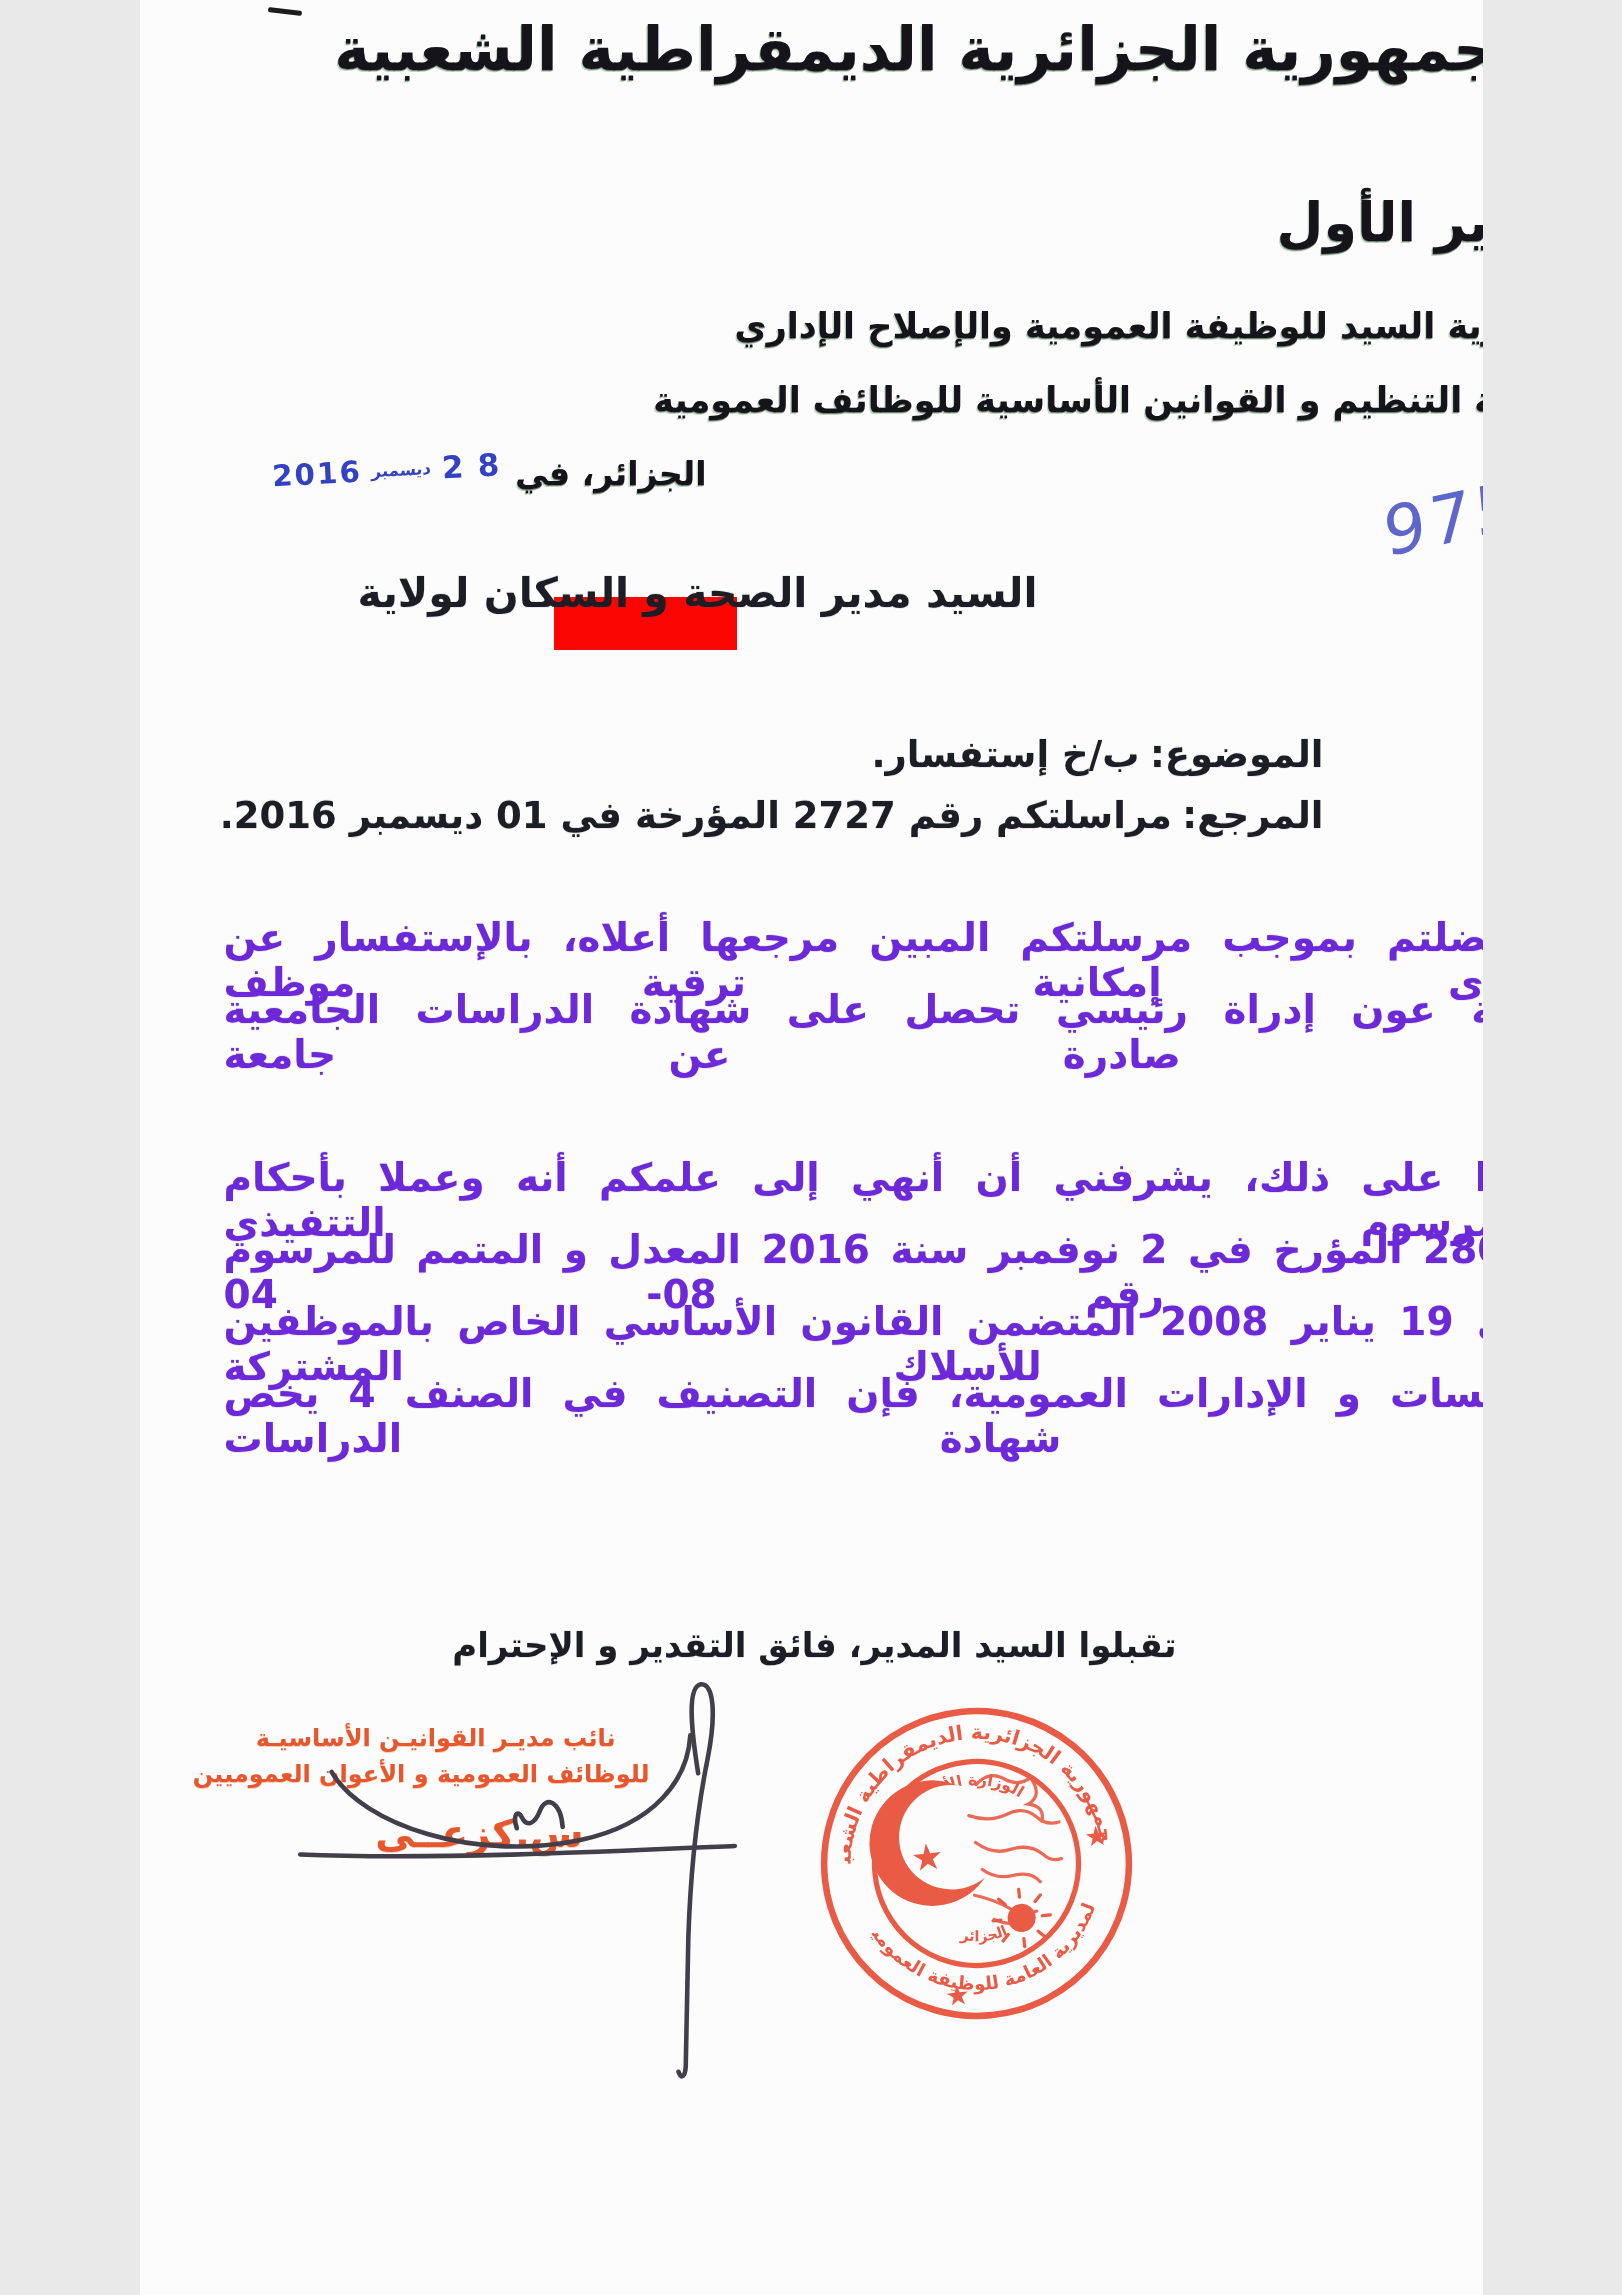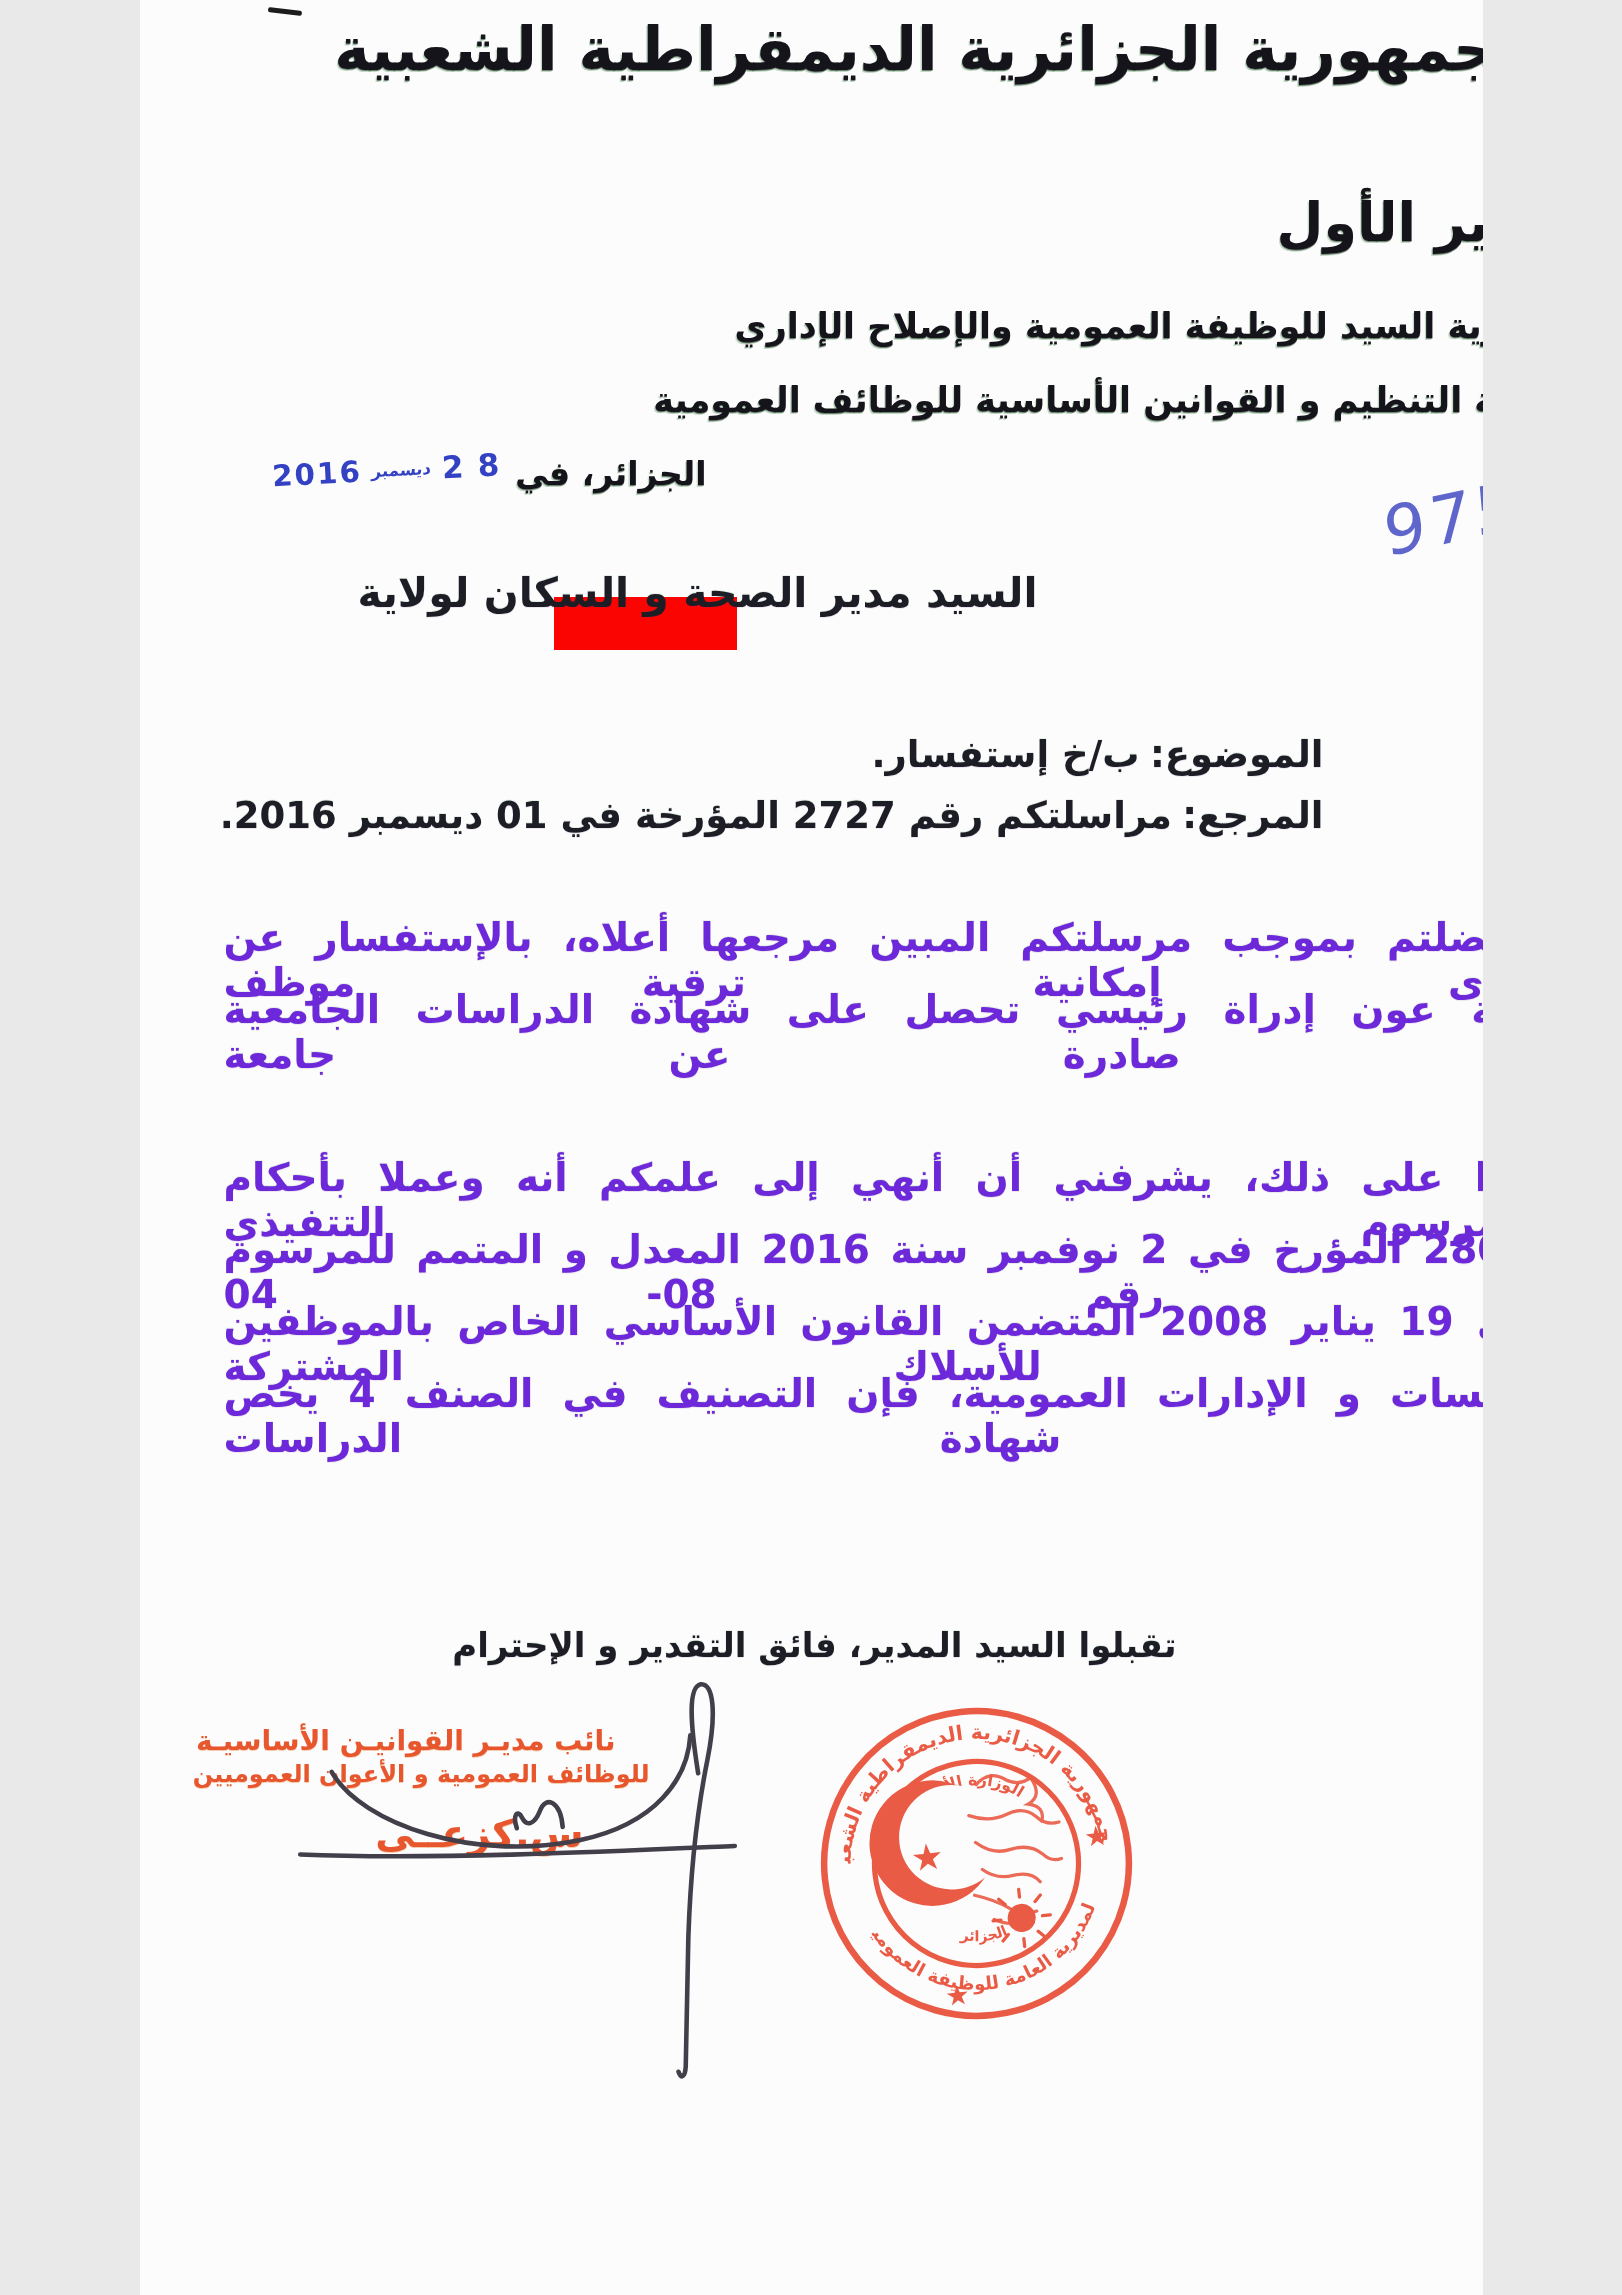--- a/index.html
+++ b/index.html
@@ -50,21 +50,21 @@
     height:72px;font-size:39px;font-weight:bold;color:#6d28d9;
     text-align:justify;text-align-last:justify;word-spacing:4.6px;
     text-shadow:0 1.3px 0 rgba(95,35,125,.10), 0 -0.7px 0 rgba(45,140,65,.12);
   }
   .line.indent{padding-right:164px;}
   .line.shortleft{padding-left:98px;}
   .line.lastline{text-align:right;text-align-last:right;}
   .closing{top:1625px;right:306px;font-size:34px;}
   .sig-red{color:#e8562e;font-weight:bold;text-align:center;
     text-shadow:0 0.7px 0 rgba(230,120,40,.35);white-space:nowrap;}
-  .sig-t1{top:1724px;left:162px;width:314px;font-size:28px;}
+  .sig-t1{top:1724px;left:162px;width:314px;font-size:24px;}
   .sig-t2{top:1760px;left:124px;width:386px;font-size:24px;}
   .sig-name{top:1811px;left:229px;width:222px;font-size:39px;letter-spacing:1.3px;}
   .sig-svg{top:1662px;left:92px;}
   .stamp-svg{top:1700px;left:673px;transform:rotate(-6deg);opacity:.93;}
   .stamp-text{font-family:"DejaVu Sans",sans-serif;font-weight:bold;}
   .scan-artifact{top:9.2px;left:128px;width:34px;height:4.6px;background:#1c1c1c;transform:rotate(7deg);border-radius:2px;}
 </style>
 </head>
 <body>
 

